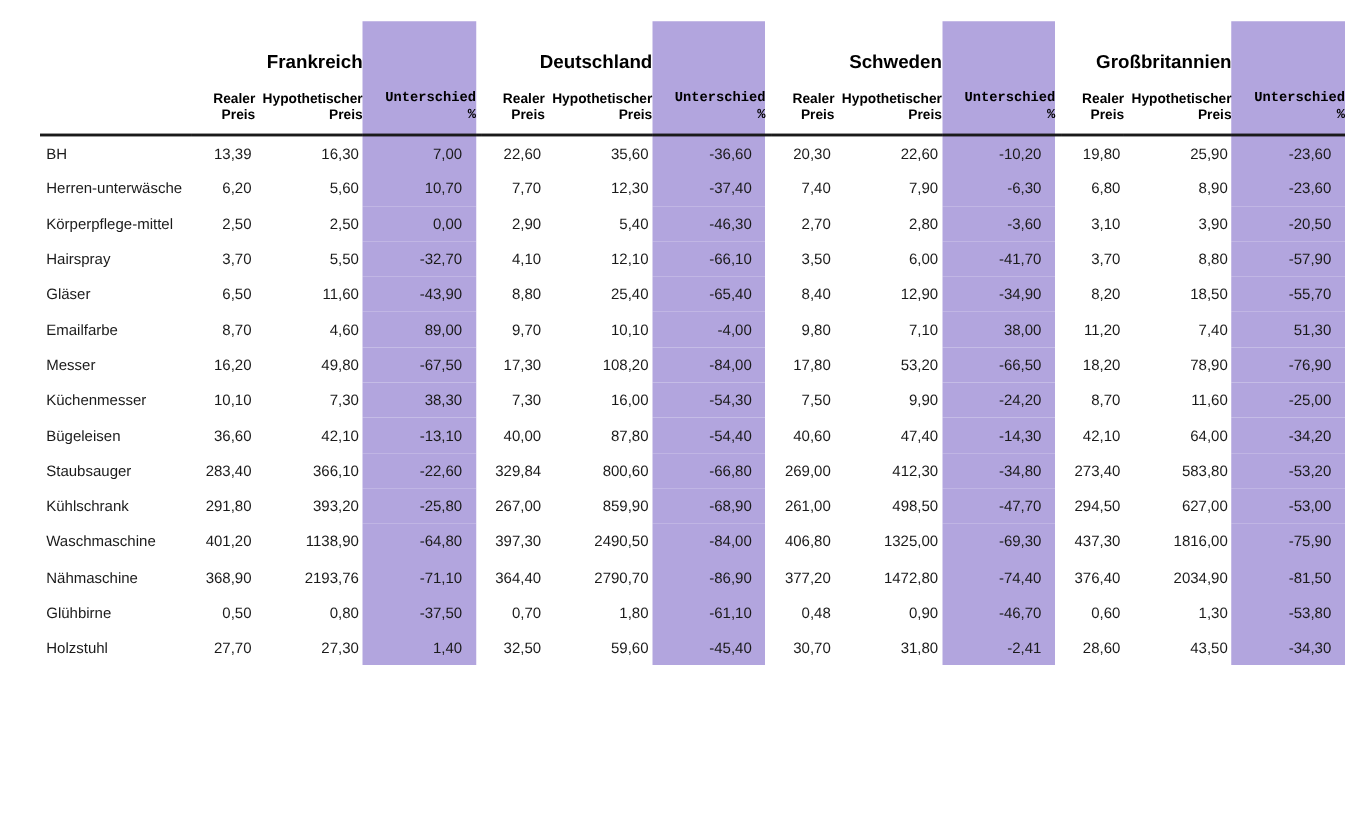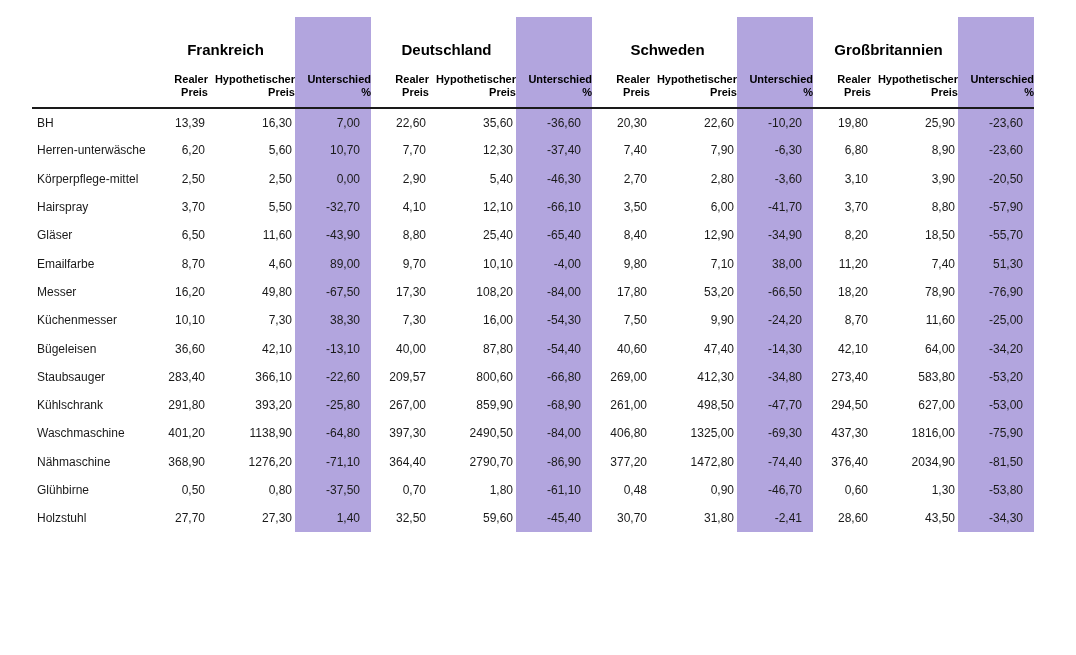--- a/index.html
+++ b/index.html
@@ -31,35 +31,35 @@
     white-space: normal;
   }
   thead tr.countries th { height: 41px; }
   thead tr.subs th      { height: 39px; }
   tbody tr              { height: 28.3px; }
 
   .country {
     font-size: 15px;
     font-weight: bold;
     color: #000;
-    text-align: center;
+    text-align: right;
     vertical-align: bottom;
     padding: 0 0 2px 1px;
     white-space: nowrap;
   }
   .sub {
     font-size: 11px;
     font-weight: bold;
     color: #000;
     text-align: left;
     vertical-align: bottom;
     line-height: 1.18;
     padding: 0 0 8px 1px;
   }
-  .sub.unt-cell { padding-left: 6px; }
+  .sub.unt-cell { padding-left: 18px; font-family: Liberation Mono, monospace; }
 
   .unt-cell { background: #b2a5de; }
 
   .label-cell {
     font-size: 12px;
     text-align: left;
     padding-left: 5px;
     white-space: nowrap;
   }
   .num {
@@ -340,21 +340,21 @@
     <td class="num unt-cell">-34,20</td>
   </tr>
         <tr>
     <th class="label-cell">Staubsauger</th>
 
     <td class="num">283,40</td>
     <td class="num">366,10</td>
     <td class="num unt-cell">-22,60</td>
     <td></td>
 
-    <td class="num">209,57</td>
+    <td class="num">329,84</td>
     <td class="num">800,60</td>
     <td class="num unt-cell">-66,80</td>
     <td></td>
 
     <td class="num">269,00</td>
     <td class="num">412,30</td>
     <td class="num unt-cell">-34,80</td>
     <td></td>
 
     <td class="num">273,40</td>
@@ -402,21 +402,21 @@
     <td></td>
 
     <td class="num">437,30</td>
     <td class="num">1816,00</td>
     <td class="num unt-cell">-75,90</td>
   </tr>
         <tr>
     <th class="label-cell">Nähmaschine</th>
 
     <td class="num">368,90</td>
-    <td class="num">1276,20</td>
+    <td class="num">2193,76</td>
     <td class="num unt-cell">-71,10</td>
     <td></td>
 
     <td class="num">364,40</td>
     <td class="num">2790,70</td>
     <td class="num unt-cell">-86,90</td>
     <td></td>
 
     <td class="num">377,20</td>
     <td class="num">1472,80</td>

